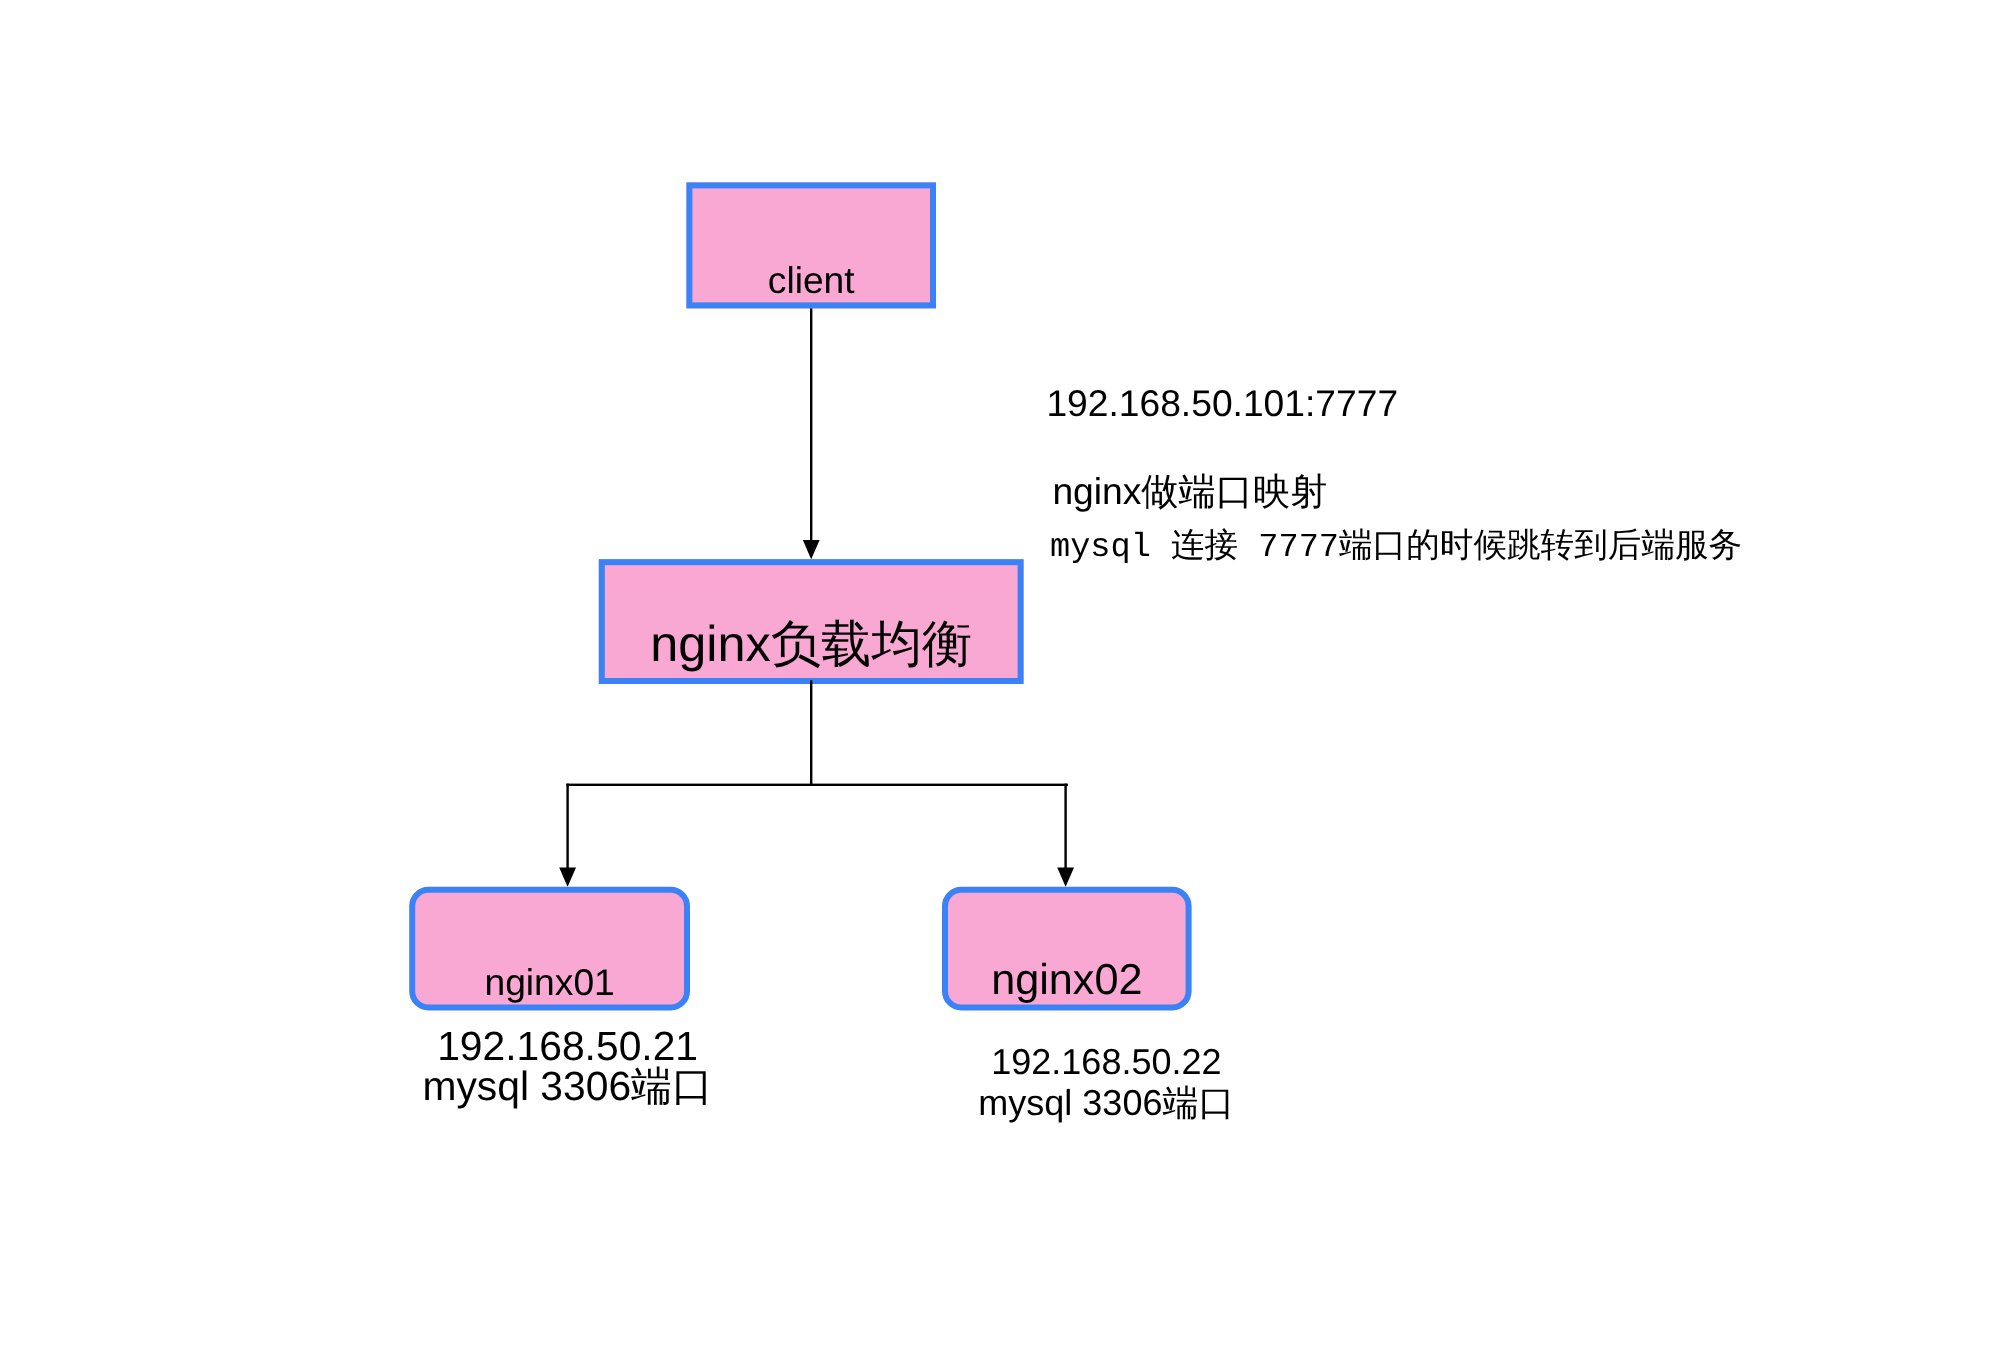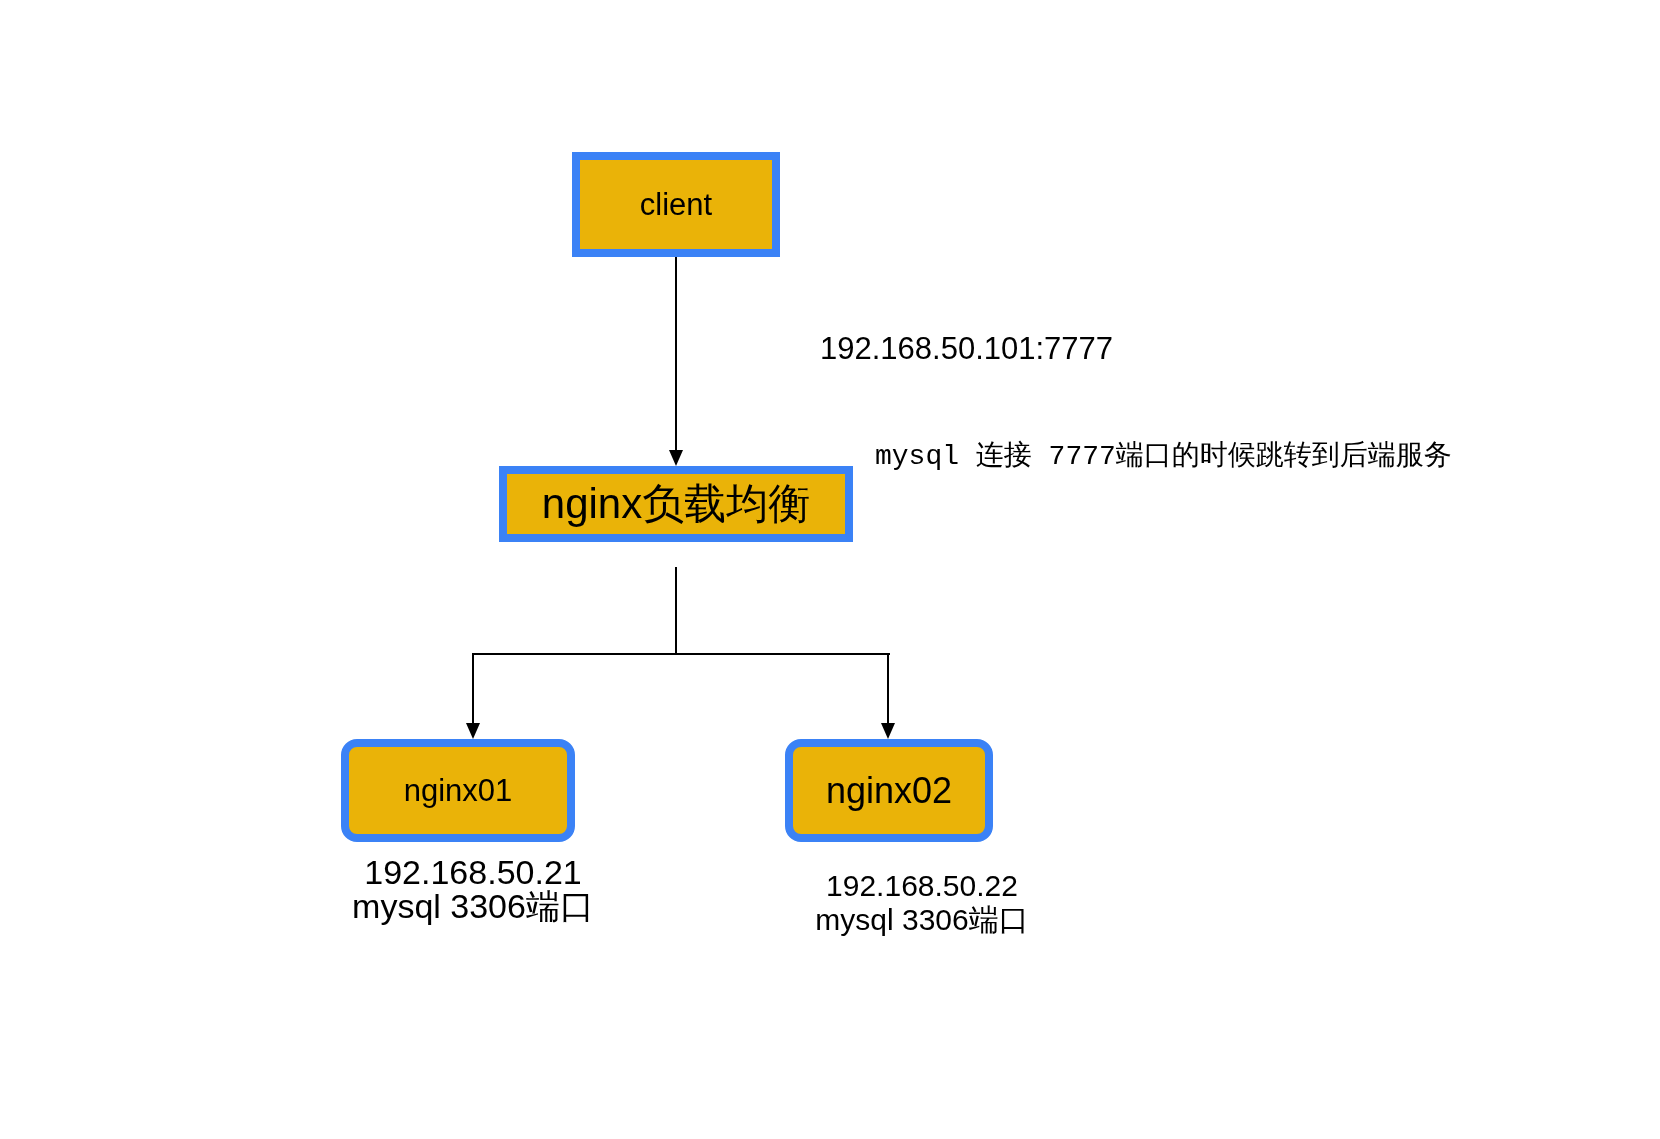--- a/index.html
+++ b/index.html
@@ -12,24 +12,24 @@
     width: 1660px;
     height: 1139px;
     background: #ffffff;
     font-family: "Liberation Sans", sans-serif;
     color: #000000;
     overflow: hidden;
   }
   .node {
     position: absolute;
     box-sizing: border-box;
-    border: 8px solid #3b82f6;
-    background: #eab308;
+    border: 5px solid #3b82f6;
+    background: #f9a8d4;
     display: flex;
-    align-items: center;
+    align-items: flex-end;
     justify-content: center;
     text-align: center;
     white-space: nowrap;
   }
   .node.rounded {
     border-radius: 16px;
   }
   .vline {
     position: absolute;
     width: 2px;
@@ -63,21 +63,21 @@
 
 <div class="canvas">
 
   <div class="node" style="left:572px; top:152px; width:208px; height:105px; font-size:31px;">
     <span>client</span>
   </div>
 
   <div class="vline" style="left:675px; top:257px; height:194px;"></div>
   <div class="arrowhead-down" style="left:669px; top:450px;"></div>
 
-  <div class="node" style="left:499px; top:466px; width:354px; height:76px; font-size:42px;">
+  <div class="node" style="left:499px; top:466px; width:354px; height:104px; font-size:42px;">
     <span>nginx负载均衡</span>
   </div>
 
   <div class="vline" style="left:675px; top:567px; height:88px;"></div>
   <div class="hline" style="left:472px; top:653px; width:418px;"></div>
 
   <div class="vline" style="left:472px; top:653px; height:72px;"></div>
   <div class="arrowhead-down" style="left:466px; top:723px;"></div>
 
   <div class="vline" style="left:887px; top:653px; height:72px;"></div>
@@ -94,20 +94,21 @@
   <div class="node-label-block" style="left:323px; top:855px; width:300px; font-size:34px; line-height:34px;">
     <div>192.168.50.21</div>
     <div>mysql 3306端口</div>
   </div>
 
   <div class="node-label-block" style="left:772px; top:869px; width:300px; font-size:30px; line-height:34px;">
     <div>192.168.50.22</div>
     <div>mysql 3306端口</div>
   </div>
 
-  <div class="annotation" style="left:820px; top:319px; font-size:31px; line-height:36px;margin-top:12px;">192.168.50.101:7777</div>
+  <div class="annotation" style="left:872px; top:319px; font-size:31px; line-height:36px;">192.168.50.101:7777</div>
 
+  <div class="annotation" style="left:877px; top:392px; font-size:31px; line-height:36px;">nginx做端口映射</div>
 
   <div class="annotation" style="left:875px; top:440px; font-size:28px; line-height:33px;font-family:Liberation Mono, monospace;">
     <div>mysql 连接 7777端口的时候跳转到后端服务</div>
   </div>
 
 </div>
 
 </body></html>

